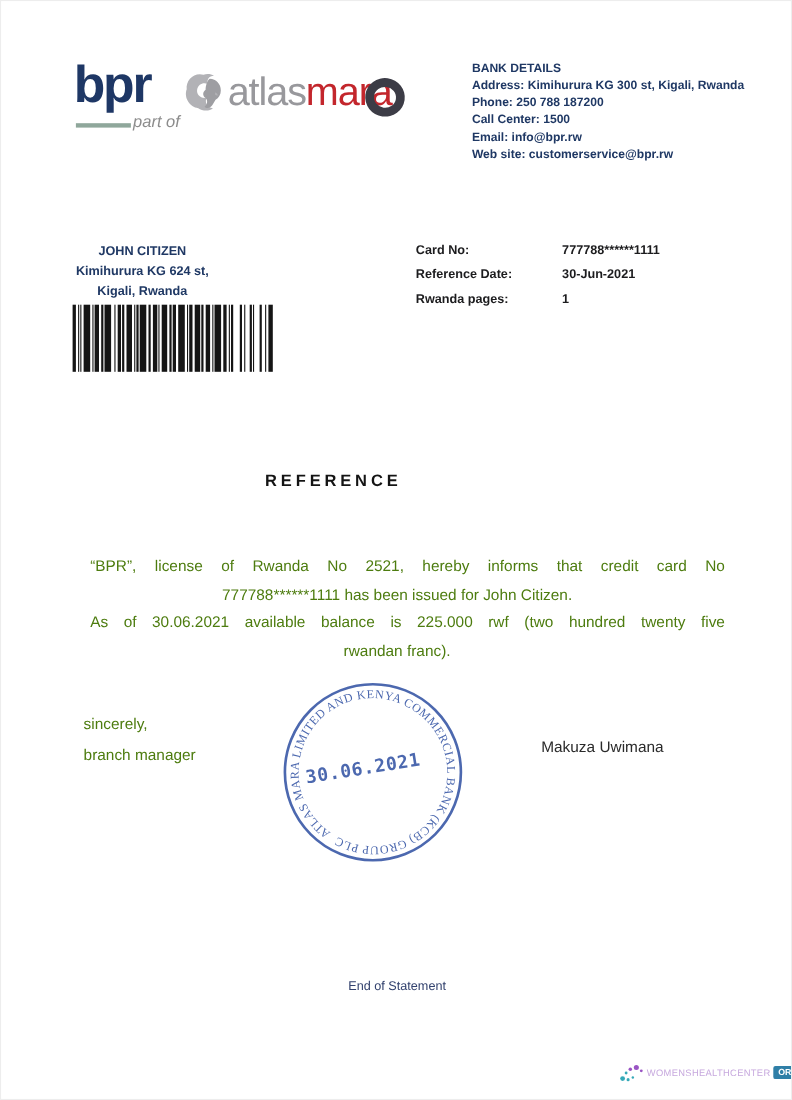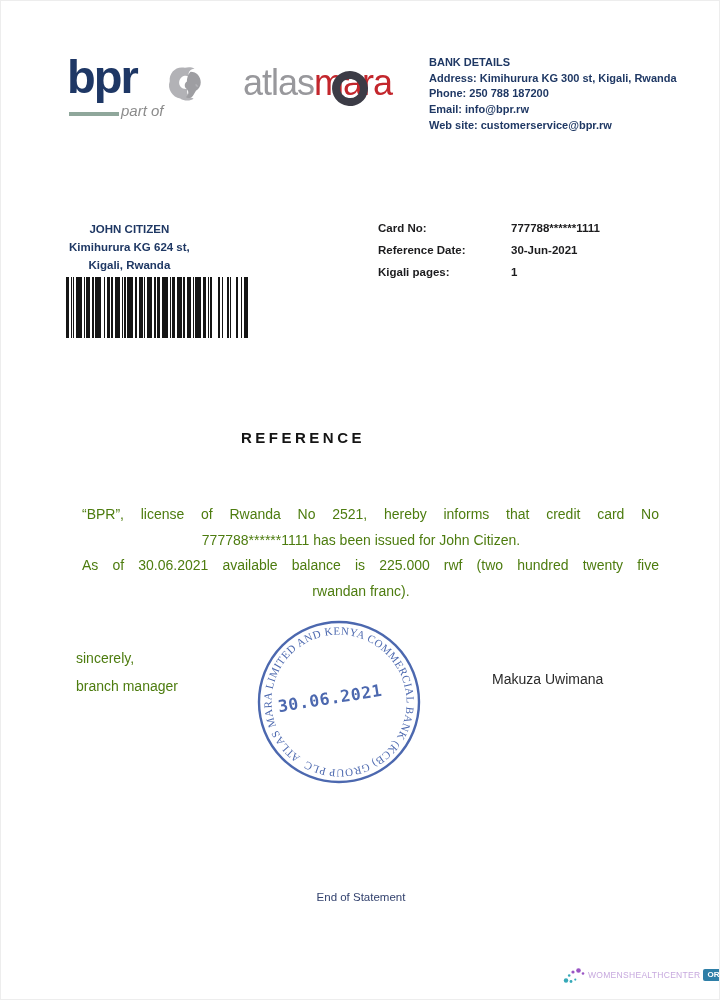--- a/index.html
+++ b/index.html
@@ -12,21 +12,21 @@
 
   
   .bpr-word {
     position:absolute; left:66px; top:52px;
     font-size:47px; font-weight:700; letter-spacing:-2px;
     color:#1e3765; line-height:1;
   }
   .bpr-underline { position:absolute; left:68px; top:111px; width:50px; height:4px; background:#8fa79b; }
   .part-of { position:absolute; left:120px; top:101px; font-size:15px; font-style:italic; color:#8c8c8c; }
   .lion { position:absolute; left:163px; top:64px; }
-  .atlasmara { position:absolute; left:206px; top:64px; font-size:36px; font-weight:400; letter-spacing:-1px; line-height:1; color:#98989c;margin-left:36px; }
+  .atlasmara { position:absolute; left:206px; top:64px; font-size:36px; font-weight:400; letter-spacing:-1px; line-height:1; color:#98989c; }
   .atlasmara .mara { color:#c3262c; }
   .ring {
     position:absolute; left:331px; top:70px; width:36px; height:35px;
     border:8px solid #3c3c46; border-radius:50%;
     transform:rotate(8deg);
   }
 
   
   .bank-details {
     position:absolute; left:428px; top:54px;
@@ -104,20 +104,21 @@
     <path fill="#b2b2b6" d="M33 20c1.5.3 2.6 1.4 2.6 3l-2.4-.7z"></path>
   </svg>
 
   <div class="atlasmara"><span>atlas</span><span class="mara">mara</span></div>
   <div class="ring"></div>
 
   <div class="bank-details">
     <div>BANK DETAILS</div>
     <div>Address: Kimihurura KG 300 st, Kigali, Rwanda</div>
     <div>Phone: 250 788 187200</div>
+    <div>Call Center: 1500</div>
     <div>Email: info@bpr.rw</div>
     <div>Web site: customerservice@bpr.rw</div>
   </div>
 
   <div class="customer">
     <div>JOHN CITIZEN</div>
     <div>Kimihurura KG 624 st,</div>
     <div>Kigali, Rwanda</div>
   </div>
 
@@ -199,21 +200,21 @@
       <span class="bar" style="width: 1px;"></span>
       <span style="width: 2px;"></span>
       <span class="bar" style="width: 4px;"></span>
     </div>
 
   <div class="card-info">
     <div>Card No:</div>
     <div>777788******1111</div>
     <div>Reference Date:</div>
     <div>30-Jun-2021</div>
-    <div>Kigali pages:</div>
+    <div>Rwanda pages:</div>
     <div>1</div>
   </div>
 
   <div class="ref-title">REFERENCE</div>
 
   <div class="ref-body">
     <p>
       <span class="jline indent">“BPR”, license of Rwanda No 2521, hereby informs that credit card No</span>
       <span class="nline">777788******1111 has been issued for John Citizen.</span>
     </p>

